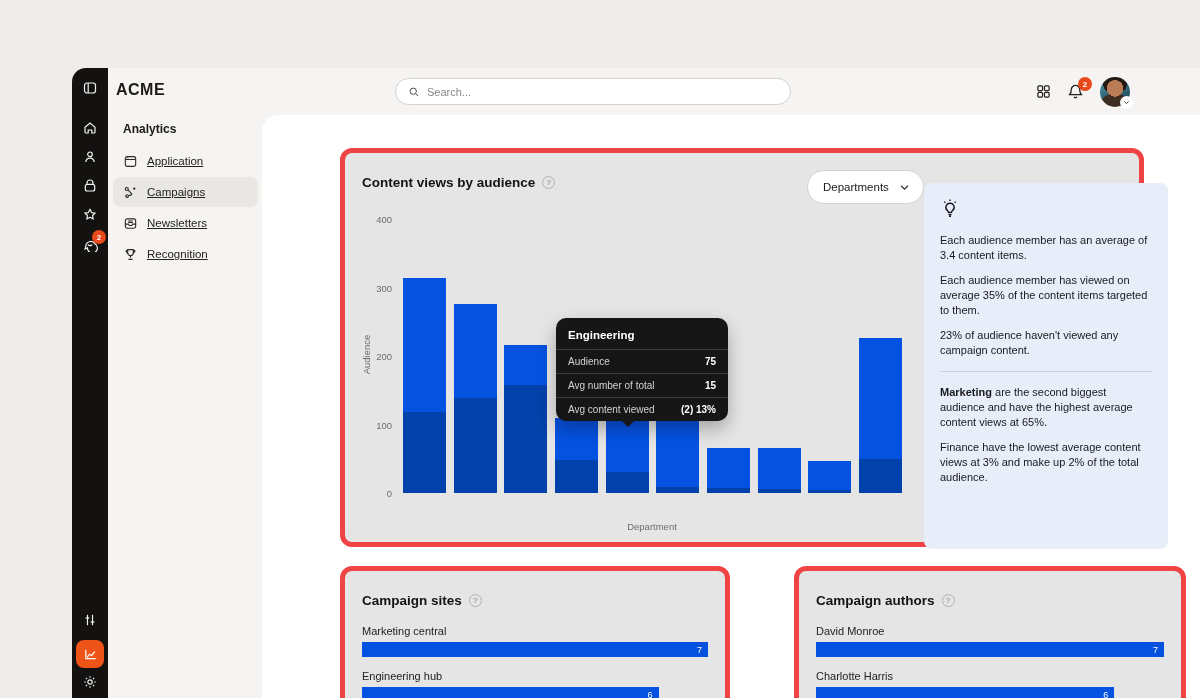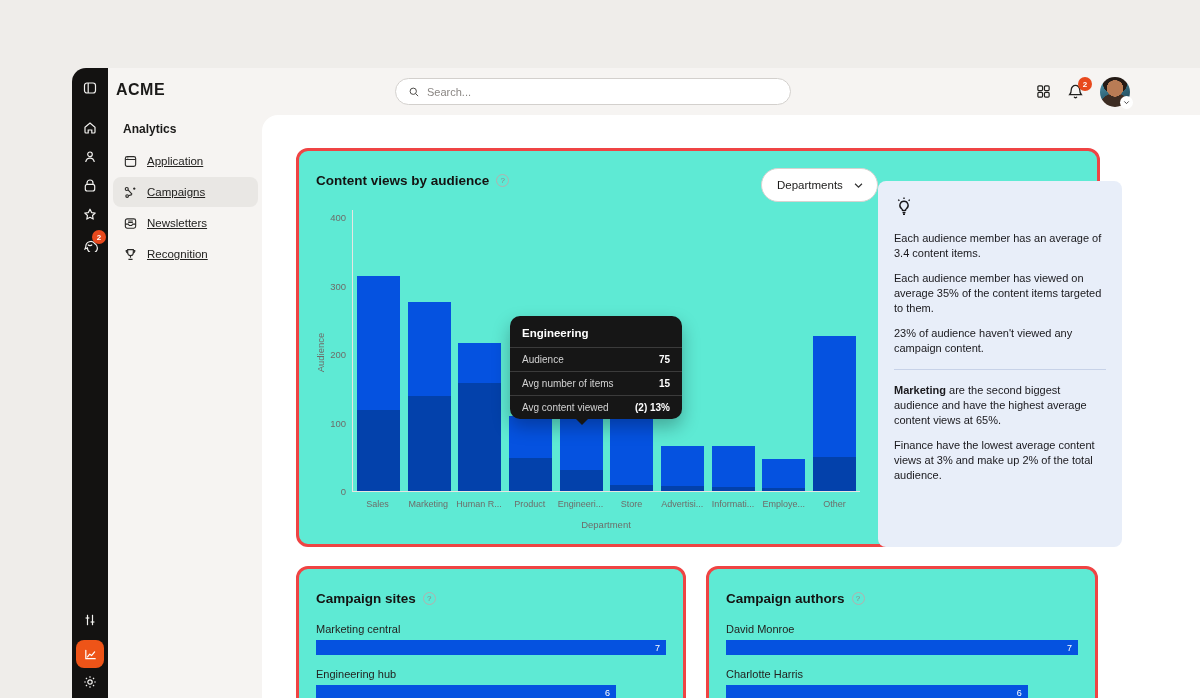--- a/index.html
+++ b/index.html
@@ -55,21 +55,21 @@
   .nav-title { margin:0 0 10px 15px; font-size:12px; font-weight:bold; }
   .nav-item { height:30px; margin:0 4px 1px 5px; border-radius:8px; display:flex; align-items:center;
               gap:9px; padding-left:10px; font-size:11.5px; color:#232220; cursor:pointer;text-decoration:underline; }
   .nav-item svg { width:15px; height:15px; flex:0 0 15px; color:#2b2a28; }
   .nav-item.active { background:#e9e7e4; }
 
   
   .main { flex:1; background:#fff; border-top-left-radius:16px; padding:33px 0 0 34px;
           overflow:hidden; min-width:0; }
 
-  .card { background:#5eead4; border:3px solid #ef4444; border-radius:12px; }
+  .card { background:#e5e5e5; border:5px solid #ef4444; border-radius:12px;margin-left:44px; }
   .chart-card { width:804px; height:399px; position:relative; }
 
   .card-title-row { display:flex; align-items:center; gap:7px; }
   .chart-card .card-title-row { position:absolute; left:17px; top:22px; }
   .card-title { font-size:13.5px; font-weight:bold; color:#141312; }
   .help { width:13px; height:13px; border-radius:50%; border:1px solid #b3b1ae; color:#8a8885;
           font-size:8px; display:inline-flex; align-items:center; justify-content:center; flex:0 0 13px; }
   .help::after { content:"?"; }
 
   .dropdown { position:absolute; left:462px; top:17px; height:34px; border:1px solid #d6d3d0;
@@ -340,42 +340,30 @@
                   <div class="seg-bot" style="height: 3px; background: rgb(3, 65, 171);"></div>
                 </div>
               </div>
               <div class="slot">
                 <div class="bar">
                   <div class="seg-top" style="height: 121px; background: rgb(5, 82, 224);"></div>
                   <div class="seg-bot" style="height: 34px; background: rgb(3, 65, 171);"></div>
                 </div>
               </div>
             </div>
-          <div class="xlabels">
-              <div class="xlabel">Sales</div>
-              <div class="xlabel">Marketing</div>
-              <div class="xlabel">Human R...</div>
-              <div class="xlabel">Product</div>
-              <div class="xlabel">Engineeri...</div>
-              <div class="xlabel">Store</div>
-              <div class="xlabel">Advertisi...</div>
-              <div class="xlabel">Informati...</div>
-              <div class="xlabel">Employe...</div>
-              <div class="xlabel">Other</div>
-            </div>
           <div class="xaxis-title">Department</div>
 
           <div class="tooltip">
             <div class="tt-title">Engineering</div>
             <div class="tt-row">
               <span class="l">Audience</span>
               <span class="v">75</span>
             </div>
             <div class="tt-row">
-              <span class="l">Avg number of items</span>
+              <span class="l">Avg number of total</span>
               <span class="v">15</span>
             </div>
             <div class="tt-row">
               <span class="l">Avg content viewed</span>
               <span class="v">(2) 13%</span>
             </div>
           </div>
 
           <div class="insight">
             <svg viewBox="0 0 16 16" fill="none" stroke="currentColor" stroke-width="1.1">

